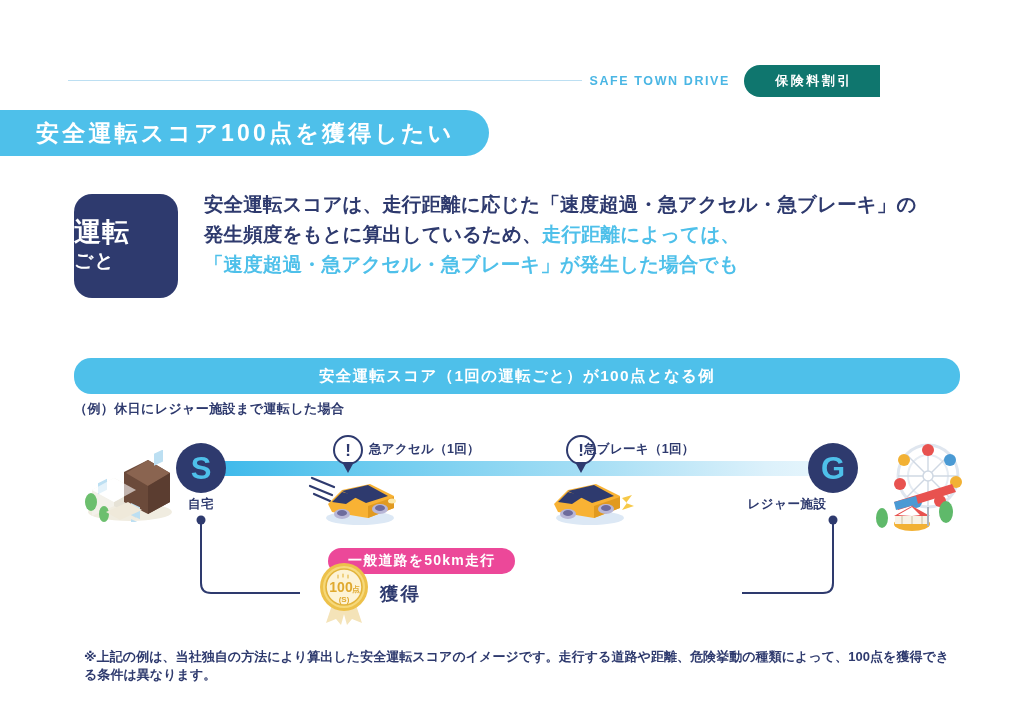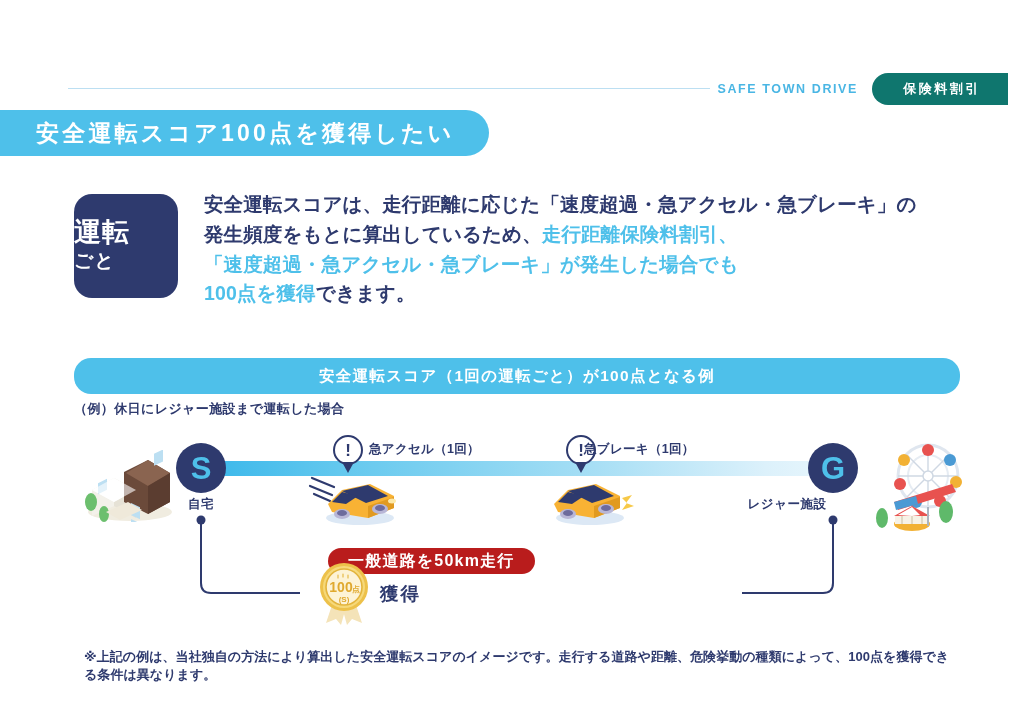--- a/index.html
+++ b/index.html
@@ -6,21 +6,21 @@
   html, body {
     width: 1024px; height: 726px;
     background: #ffffff;
     font-family: "Liberation Sans", "DejaVu Sans", sans-serif;
     overflow: hidden;
   }
   .page { position: relative; width: 1024px; height: 726px; background: #fff; }
 
   
   .header {
-    position: absolute; top: 72px; left: 0; width: 1008px; height: 34px;
+    position: absolute; top: 64px; left: 0; width: 880px; height: 34px;
     display: flex; align-items: center; justify-content: flex-end;
   }
   .header-rule {
     position: absolute; left: 68px; right: 298px; top: 16px;
     height: 1px; background: #bcdff2;
   }
   .header-brand {
     position: relative; font-size: 12.5px; font-weight: bold;
     letter-spacing: 1.6px; color: #4ab6e4; margin-right: 14px;
     white-space: nowrap;
@@ -126,24 +126,24 @@
   .car { position: absolute; width: 100px; height: 56px; }
 
   
   .leisure { position: absolute; left: 876px; top: 440px; width: 110px; height: 95px; }
 
   
   .bracket { position: absolute; left: 0; top: 425px; width: 1024px; height: 215px; pointer-events: none; }
 
   .dist-pill {
     position: absolute; left: 328px; top: 548px; height: 26px;
-    background: #b91c1c; border-radius: 13px;
+    background: #ec4899; border-radius: 13px;
     display: flex; align-items: center; justify-content: center;
     padding: 0 20px;
-    color: #fff; font-size: 16px; font-weight: bold; letter-spacing: 1.2px;
+    color: #fff; font-size: 14px; font-weight: bold; letter-spacing: 1.2px;
   }
   .score-row {
     position: absolute; left: 306px; top: 578px; height: 30px;
     display: flex; align-items: center;
   }
   .score-text { font-size: 18.5px; font-weight: bold; color: #2e3a6e; letter-spacing: 0.6px; white-space: nowrap; }
   .medal { position: relative; width: 56px; height: 64px; margin: 0 8px 0 10px; }
   .score-get { font-size: 18.5px; font-weight: bold; color: #2e3a6e; letter-spacing: 2px; }
 
   
@@ -171,27 +171,24 @@
   <div class="intro">
     <div class="intro-badge">
       <span class="intro-badge-main">運転</span>
       <span class="intro-badge-sub">ごと</span>
     </div>
     <div class="intro-text">
       <div class="intro-line">
         <span>安全運転スコアは、走行距離に応じた「速度超過・急アクセル・急ブレーキ」の</span>
       </div>
       <div class="intro-line">
-        <span>発生頻度をもとに算出しているため、</span><span class="hl">走行距離</span><span class="hl">保険料割引、</span>
+        <span>発生頻度をもとに算出しているため、</span><span class="hl">走行距離</span><span class="hl">によっては、</span>
       </div>
       <div class="intro-line">
         <span class="hl">「速度超過・急アクセル・急ブレーキ」が発生した場合でも</span>
-      </div>
-      <div class="intro-line">
-        <span class="hl">100点を獲得</span><span>できます。</span>
       </div>
     </div>
   </div>
 
   <div class="sec-banner">
     <span class="sec-banner-text">安全運転スコア（1回の運転ごと）が100点となる例</span>
   </div>
   <div class="example-label">（例）休日にレジャー施設まで運転した場合</div>
 
   <div>

